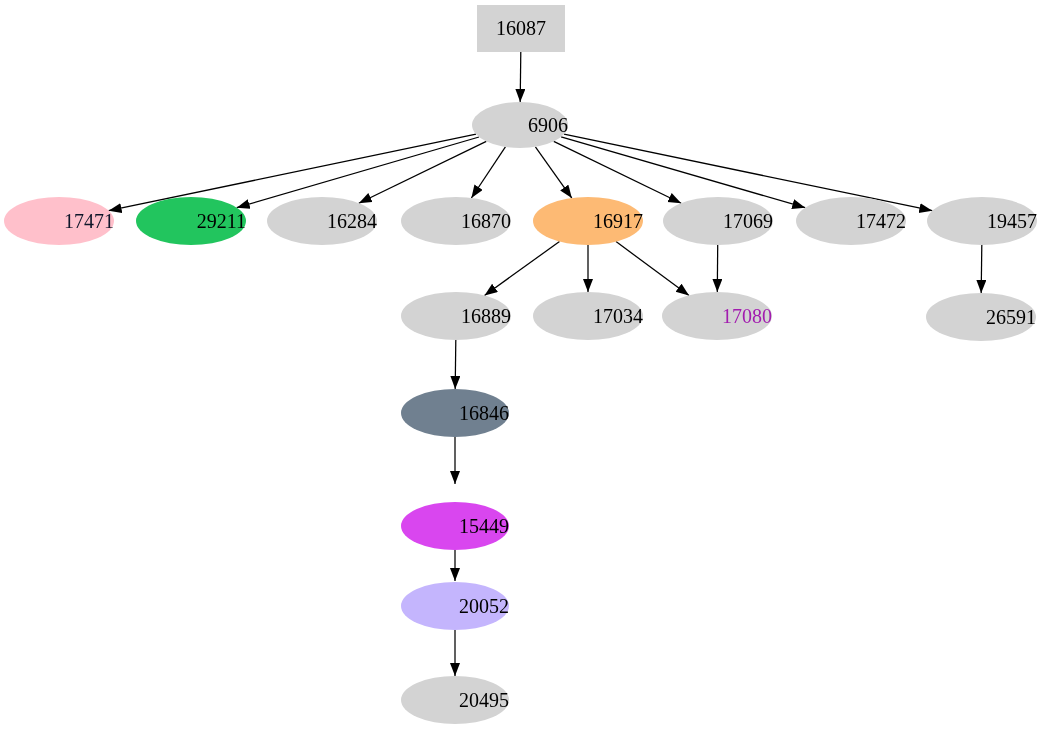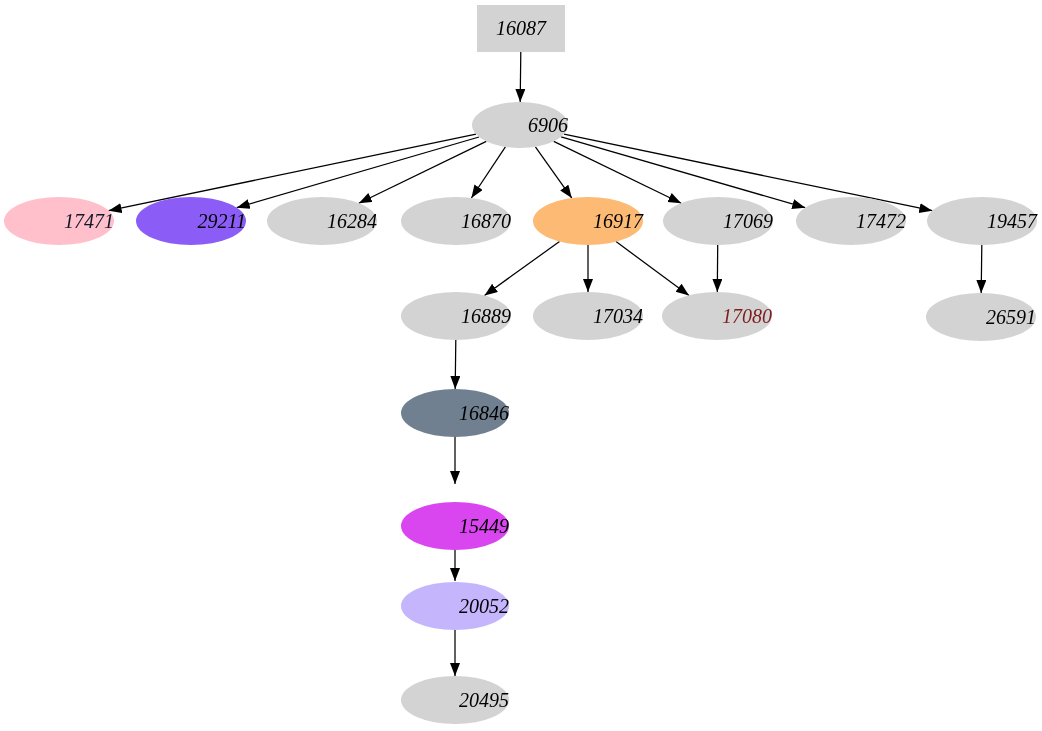--- a/index.html
+++ b/index.html
@@ -28,21 +28,20 @@
     justify-content: center;
     box-sizing: border-box;
   }
   .node.ellipse { border-radius: 50%; justify-content: flex-end; }
   .node.box { border-radius: 0; }
   .node span {
     font-size: 20px;
     color: #000000;
     line-height: 1;
     user-select: none;
-    font-style: italic;
   }
 </style>
 </head>
 <body>
 
 <div class="canvas">
   <svg class="edge-layer" width="1042" height="731" viewBox="0 0 1042 731" xmlns="http://www.w3.org/2000/svg">
     <defs>
       <marker id="arrowhead" markerUnits="userSpaceOnUse" markerWidth="15" markerHeight="12" refX="13" refY="5" orient="auto">
         <path d="M0,0 L13,5 L0,10 z" fill="#000000"></path>
@@ -72,21 +71,21 @@
   <div>
       <div class="node box" style="left: 477px; top: 4.5px; width: 88px; height: 47px; background: rgb(211, 211, 211);">
         <span style="color: rgb(0, 0, 0);">16087</span>
       </div>
       <div class="node ellipse" style="left: 472px; top: 102px; width: 96px; height: 46px; background: rgb(211, 211, 211);">
         <span style="color: rgb(0, 0, 0);">6906</span>
       </div>
       <div class="node ellipse" style="left: 4px; top: 197px; width: 110px; height: 48px; background: rgb(255, 192, 203);">
         <span style="color: #0f172a;">17471</span>
       </div>
-      <div class="node ellipse" style="left: 136px; top: 197px; width: 110px; height: 48px; background: #8b5cf6;">
+      <div class="node ellipse" style="left: 136px; top: 197px; width: 110px; height: 48px; background: #22c55e;">
         <span style="color: rgb(0, 0, 0);">29211</span>
       </div>
       <div class="node ellipse" style="left: 267px; top: 197px; width: 110px; height: 48px; background: rgb(211, 211, 211);">
         <span style="color: rgb(0, 0, 0);">16284</span>
       </div>
       <div class="node ellipse" style="left: 401px; top: 197px; width: 110px; height: 48px; background: rgb(211, 211, 211);">
         <span style="color: rgb(0, 0, 0);">16870</span>
       </div>
       <div class="node ellipse" style="left: 533px; top: 197px; width: 110px; height: 48px; background: #fdba74;">
         <span style="color: rgb(0, 0, 0);">16917</span>
@@ -100,21 +99,21 @@
       <div class="node ellipse" style="left: 927px; top: 197px; width: 110px; height: 48px; background: rgb(211, 211, 211);">
         <span style="color: rgb(0, 0, 0); margin-left: 28px;">19457</span>
       </div>
       <div class="node ellipse" style="left: 401px; top: 292px; width: 110px; height: 48px; background: rgb(211, 211, 211);">
         <span style="color: rgb(0, 0, 0);">16889</span>
       </div>
       <div class="node ellipse" style="left: 533px; top: 292px; width: 110px; height: 48px; background: rgb(211, 211, 211);">
         <span style="color: rgb(0, 0, 0);">17034</span>
       </div>
       <div class="node ellipse" style="left: 662px; top: 292px; width: 110px; height: 48px; background: rgb(211, 211, 211);">
-        <span style="color: #7f1d1d;">17080</span>
+        <span style="color: #a21caf;">17080</span>
       </div>
       <div class="node ellipse" style="left: 926px; top: 293px; width: 110px; height: 48px; background: rgb(211, 211, 211);">
         <span style="color: rgb(0, 0, 0);">26591</span>
       </div>
       <div class="node ellipse" style="left: 401px; top: 389px; width: 108px; height: 48px; background: rgb(112, 128, 144);">
         <span style="color: rgb(0, 0, 0);">16846</span>
       </div>
       <div class="node ellipse" style="left: 401px; top: 502px; width: 108px; height: 48px; background: #d946ef;">
         <span style="color: rgb(0, 0, 0);">15449</span>
       </div>

